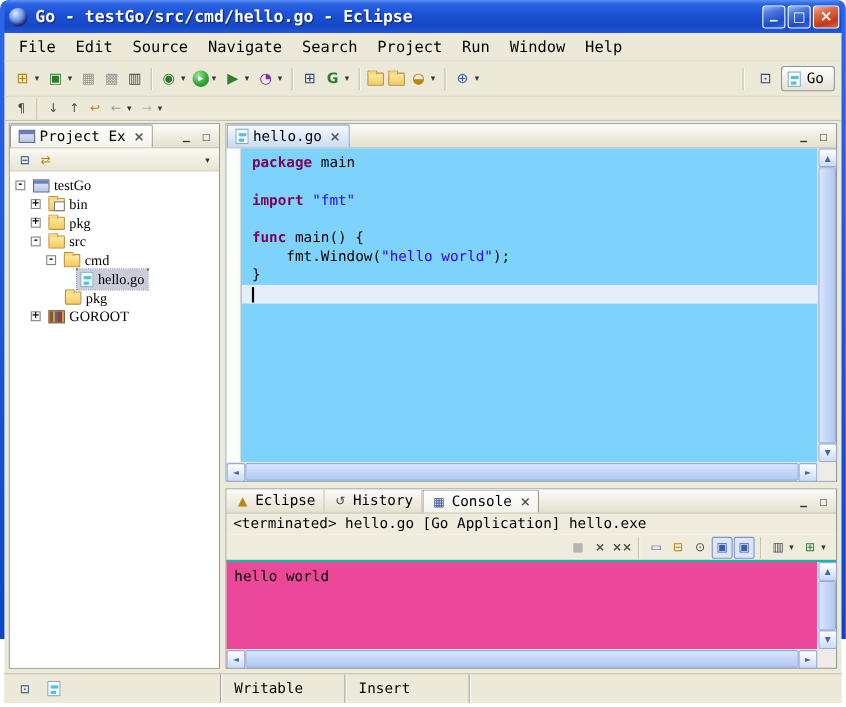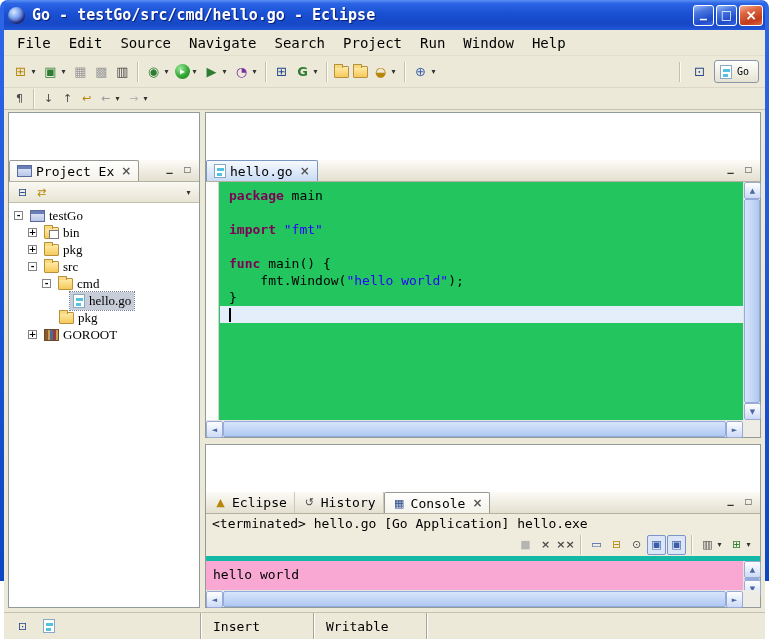--- a/index.html
+++ b/index.html
@@ -40,32 +40,32 @@
   .ic.small{width:15px;height:15px;font-size:11px;}
   .dd{width:9px;font-size:8px;color:#333;display:inline-flex;justify-content:center;font-family:"DejaVu Sans",sans-serif;}
   .tsep{width:2px;height:20px;border-left:1px solid #C4C0AE;border-right:1px solid #FCFBF4;margin:0 4px;flex:none;}
   .c-gold{color:#B8860B}.c-green{color:#2E7D32}.c-blue{color:#3A5FA8}.c-navy{color:#264A8C}
   .c-gray{color:#9A9A9A}.c-dark{color:#4A4A4A}.c-purple{color:#7B2FA2}.c-lgray{color:#B4B4B4}
   .bold{font-weight:bold}
   .run-circle{width:15px;height:15px;border-radius:50%;color:#fff;font-size:8px;
     background:radial-gradient(circle at 35% 30%,#9AE89A,#33A833 55%,#1C7A1C);display:inline-flex;align-items:center;justify-content:center;}
   .persp{margin-left:auto;display:flex;align-items:center;gap:4px;}
   .persp-btn{display:flex;align-items:center;gap:5px;height:23px;padding:0 9px 0 5px;
-    border:1px solid #8A96A8;border-radius:3px;background:linear-gradient(#FFFFFE,#E6E2D2);font-size:10px;}
+    border:1px solid #8A96A8;border-radius:3px;background:linear-gradient(#FFFFFE,#E6E2D2);font-size:13px;}
 
   
   .main{flex:1;display:flex;gap:5px;padding:2px 4px 4px;min-height:0;}
   .panel{border:1px solid #919B9C;background:#fff;display:flex;flex-direction:column;min-width:0;}
   .explorer{width:192px;flex:none;}
   .right-col{flex:1;display:flex;flex-direction:column;gap:6px;min-width:0;}
   .editor{height:326px;flex:none;}
   .console{flex:1;min-height:0;}
 
-  .view-tabbar{height:22px;background:linear-gradient(#FCFBF6,#E4E0D0);display:flex;
-    border-bottom:1px solid #B4B0A0;flex:none;margin-top:47px;}
+  .view-tabbar{height:22px;background:linear-gradient(#FCFBF6,#E4E0D0);display:flex;align-items:flex-end;
+    border-bottom:1px solid #B4B0A0;flex:none;}
   .vtab{display:flex;align-items:center;gap:4px;height:21px;padding:0 7px;font-size:13px;
     border-right:1px solid #CCC8B8;white-space:nowrap;}
   .vtab.active{background:linear-gradient(#FFFFFF,#F4F2EA);border:1px solid #9A9A92;border-bottom:none;border-radius:2px 2px 0 0;}
   .etab.active{background:linear-gradient(#F6FAFE,#C9DBF4);border:1px solid #7A96C2;border-bottom:none;}
   .tab-close{font-family:"DejaVu Sans",sans-serif;font-size:12px;color:#555;margin-left:3px;font-weight:bold;}
   .panel-btns{margin-left:auto;display:flex;align-items:center;gap:3px;padding:0 4px 3px 0;}
   .pbtn{width:15px;height:14px;display:flex;align-items:center;justify-content:center;
     font-family:"DejaVu Sans",sans-serif;font-size:8px;color:#333;border:1px solid transparent;}
 
   .view-toolbar{height:21px;background:linear-gradient(#FAF9F2,#E8E5D4);border-bottom:1px solid #C2BEAE;
@@ -88,21 +88,21 @@
     background:#F7DA80;border:1px solid #B9903C;border-bottom:none;border-radius:1px 1px 0 0;}
   .fi.bin::after{content:"";position:absolute;right:-1px;bottom:-1px;width:8px;height:7px;background:#fff;border:1px solid #7A7A7A;}
   .fi.project{background:linear-gradient(#E8ECF8,#B8C6E8);border:1px solid #5A6A9A;}
   .fi.project::before{content:"";position:absolute;top:0;left:0;right:0;height:3px;background:#6A7EB8;}
   .fi.gofile{width:12px;height:14px;background:#fff;border:1px solid #88A8C8;}
   .fi.gofile::before{content:"";position:absolute;left:2px;top:3px;right:1px;height:3px;background:#54C2DE;}
   .fi.gofile::after{content:"";position:absolute;left:2px;top:8px;right:3px;height:3px;background:#54C2DE;}
   .fi.library{background:repeating-linear-gradient(90deg,#8A5A2A 0 3px,#C8A05A 3px 5px,#4A6A9A 5px 8px,#9A3A3A 8px 11px,#C8A05A 11px 13px,#8A5A2A 13px 15px);border:1px solid #6A4A22;}
 
   
-  .editor-body{flex:1;position:relative;background:#22c55e;min-height:0;}
+  .editor-body{flex:1;position:relative;background:#7dd3fc;min-height:0;}
   .ruler{position:absolute;left:0;top:0;bottom:17px;width:13px;background:#FDFDFC;border-right:1px solid #D4D4D4;}
   .code{position:absolute;left:14px;top:0;right:17px;bottom:17px;padding-top:5px;font:13px/17px "DejaVu Sans Mono",monospace;overflow:hidden;}
   .cl{height:17px;white-space:pre;padding-left:9px;}
   .cl.current{background:#E4EEFB;}
   .cursor{display:inline-block;width:2px;height:14px;background:#000;vertical-align:text-bottom;}
   .kw{color:#7F0055;font-weight:bold;}
   .str{color:#2A00FF;}
 
   
   .sbv{position:absolute;top:0;right:0;bottom:17px;width:17px;background:#EFF2FA;display:flex;flex-direction:column;border-left:1px solid #E4E4E0;}
@@ -113,21 +113,21 @@
   .sthumb{flex:1;border:1px solid #92AADC;border-radius:2px;}
   .sbv .sthumb{background:linear-gradient(90deg,#D8E5FC,#AFC8F2);}
   .sbh .sthumb{background:linear-gradient(180deg,#D8E5FC,#AFC8F2);}
 
   
   .console-info{height:19px;background:#EFECDE;display:flex;align-items:center;padding:0 6px;flex:none;}
   .console-status{font-size:13px;white-space:nowrap;}
   .console-toolbar{height:23px;background:#EFECDE;display:flex;align-items:center;justify-content:flex-end;gap:1px;padding:0 5px;flex:none;}
   .console-toolbar .tbtn{height:20px;}
   .pressed{border:1px solid #7A96C8!important;background:#DCE6F6!important;border-radius:2px;}
-  .console-body{flex:1;position:relative;background:#f9a8d4;border-top:5px solid #14b8a6;min-height:0;}
+  .console-body{flex:1;position:relative;background:#ec4899;border-top:2px solid #14b8a6;min-height:0;}
   .console-text{position:absolute;left:0;top:0;right:17px;bottom:17px;padding:5px 7px;font:13px/17px "DejaVu Sans Mono",monospace;white-space:pre;}
   .ci{width:15px;height:15px;display:inline-flex;align-items:center;justify-content:center;
     font-family:"DejaVu Sans",sans-serif;font-size:11px;flex:none;}
 
   
   .statusbar{height:27px;border-top:1px solid #C6C2B2;background:#ECE9D8;display:flex;align-items:stretch;font-size:13px;flex:none;}
   .trim{width:196px;display:flex;align-items:center;gap:7px;padding:0 9px;flex:none;}
   .trimbtn{width:19px;height:19px;display:flex;align-items:center;justify-content:center;border:1px solid transparent;}
   .scell{display:flex;align-items:center;padding:0 10px 0 12px;border-left:1px solid #A8A49C;box-shadow:inset 1px 0 0 #FFFFFF;white-space:nowrap;}
   .scell.w{width:113px;}
@@ -464,19 +464,19 @@
 
     <div class="statusbar">
       <span class="trim">
         <span class="trimbtn">
           <span class="ic small c-navy">⊡</span>
         </span>
         <span class="trimbtn">
           <span class="fi gofile"></span>
         </span>
       </span>
+      <span class="scell w">Writable</span>
       <span class="scell w">Insert</span>
-      <span class="scell w">Writable</span>
       <span class="scell rest"></span>
     </div>
 
   </div>
 </div>
 
 </body></html>

